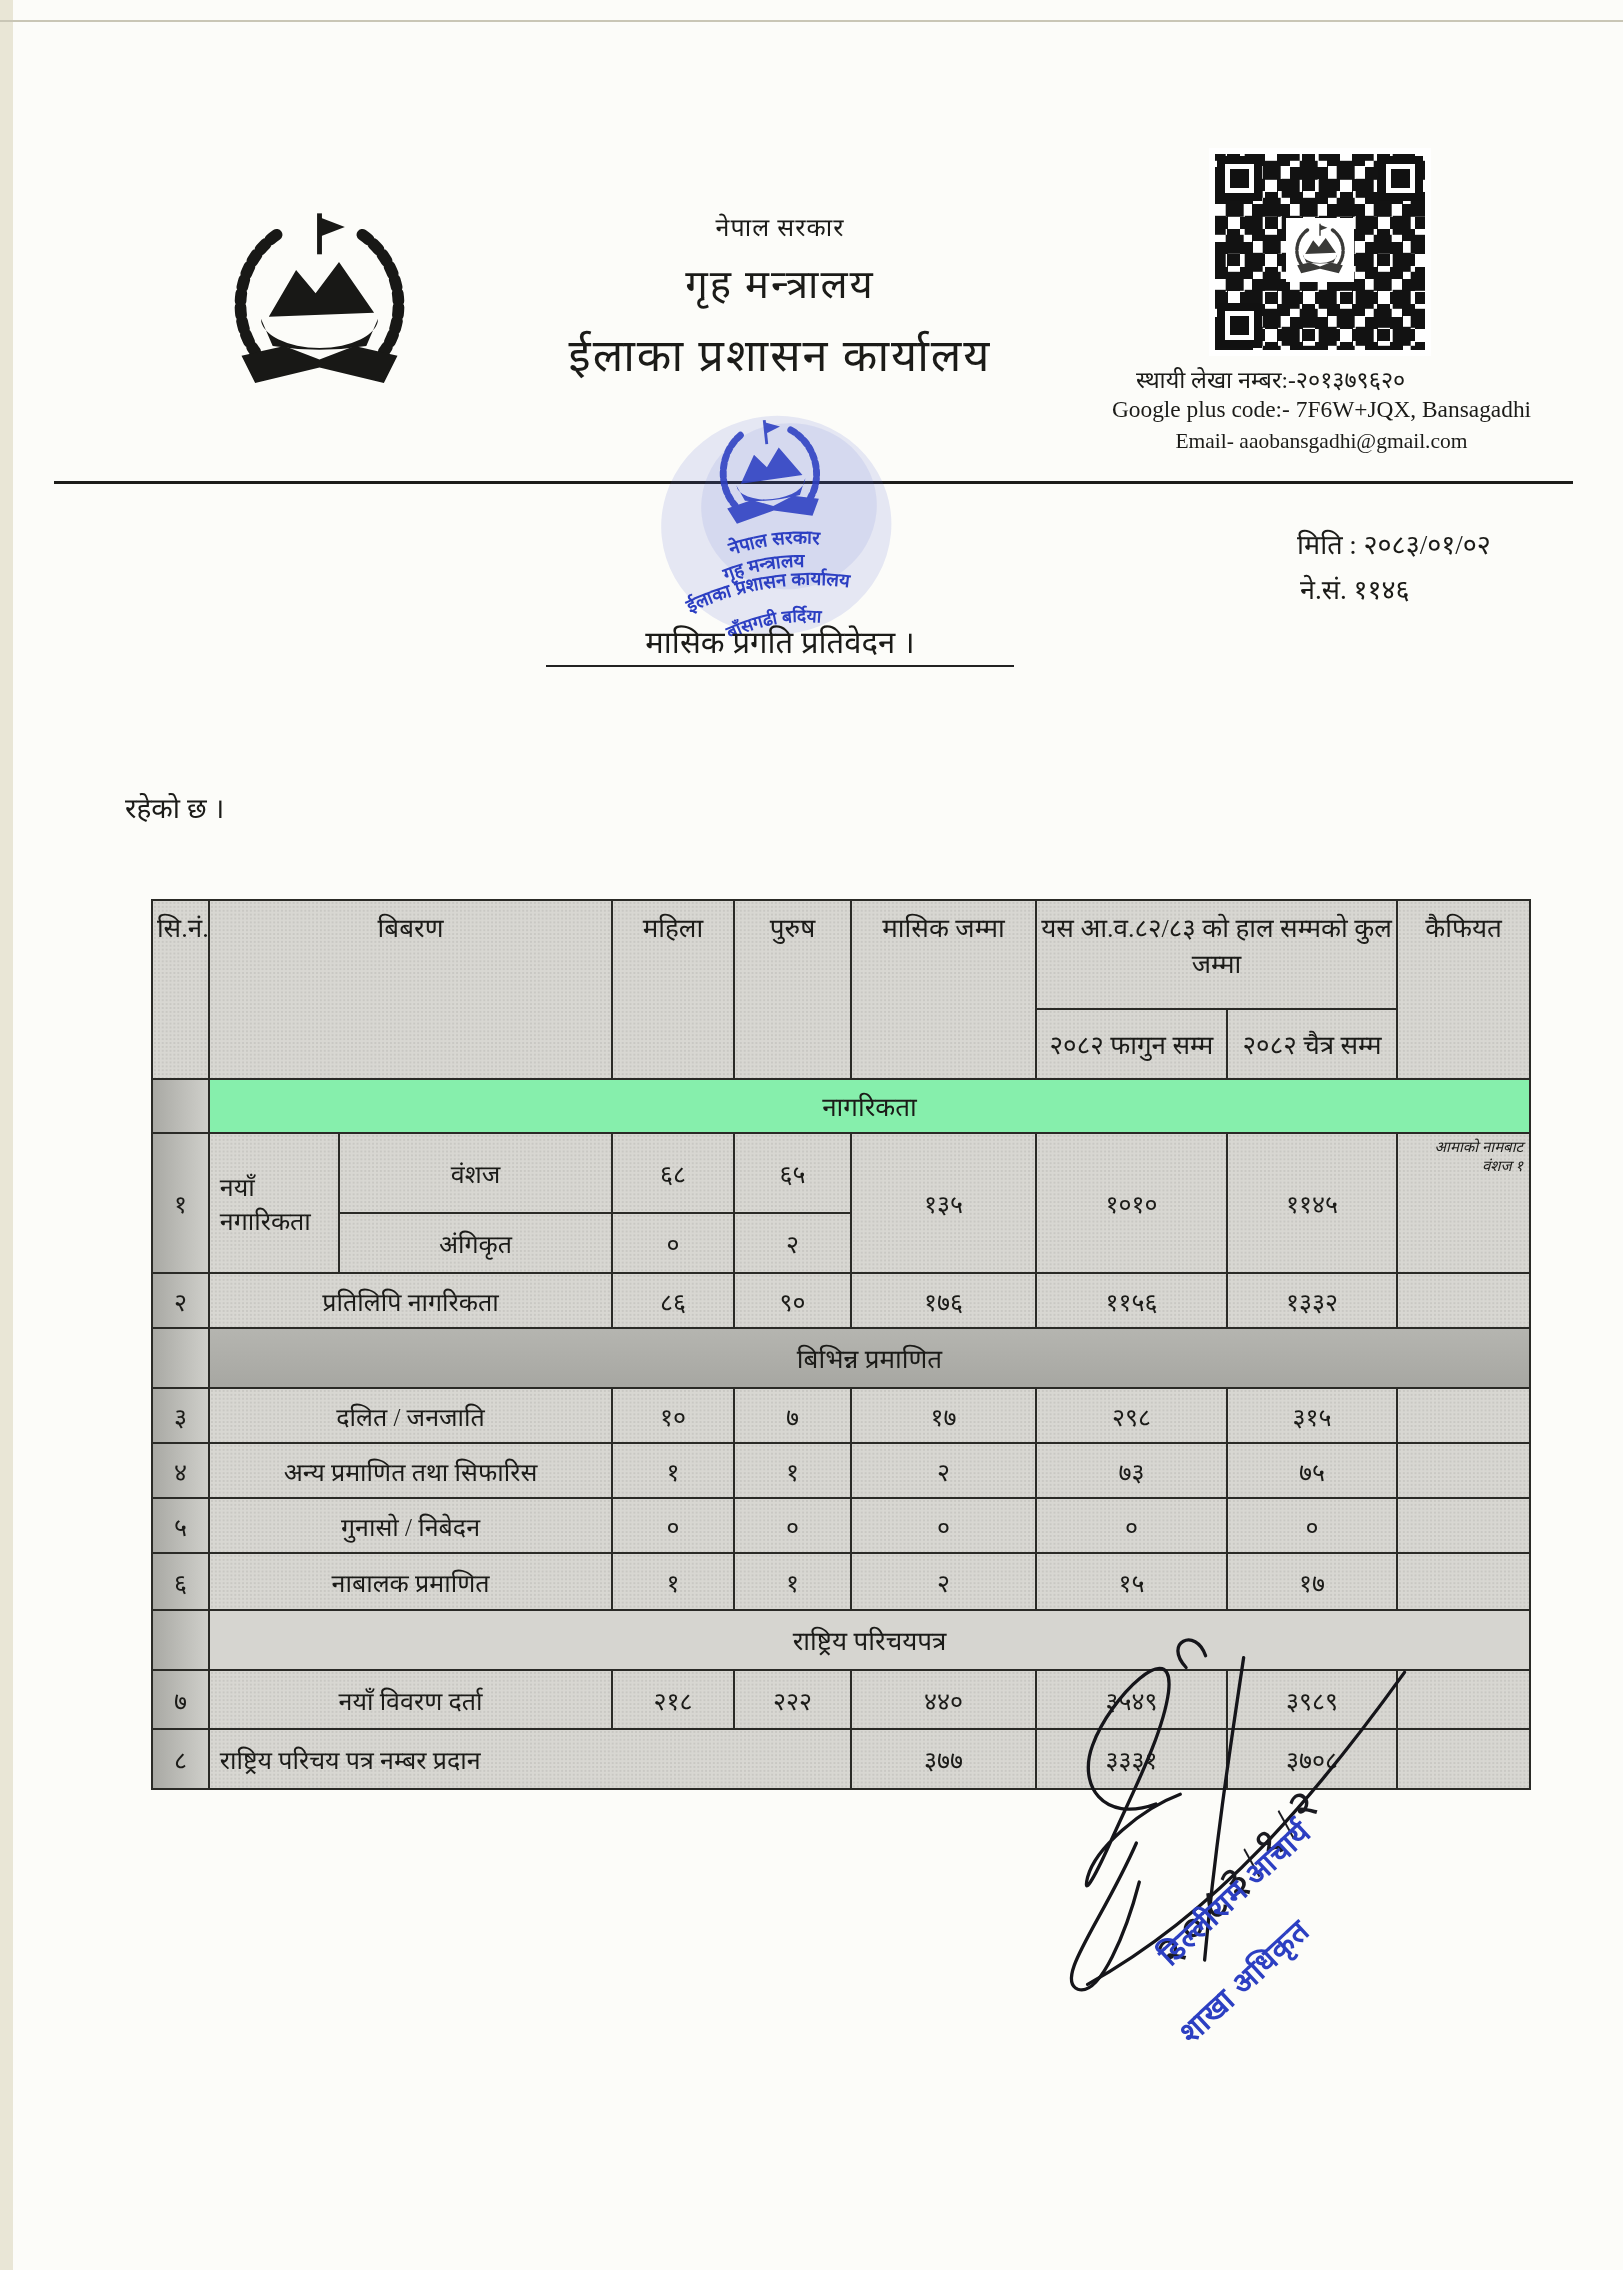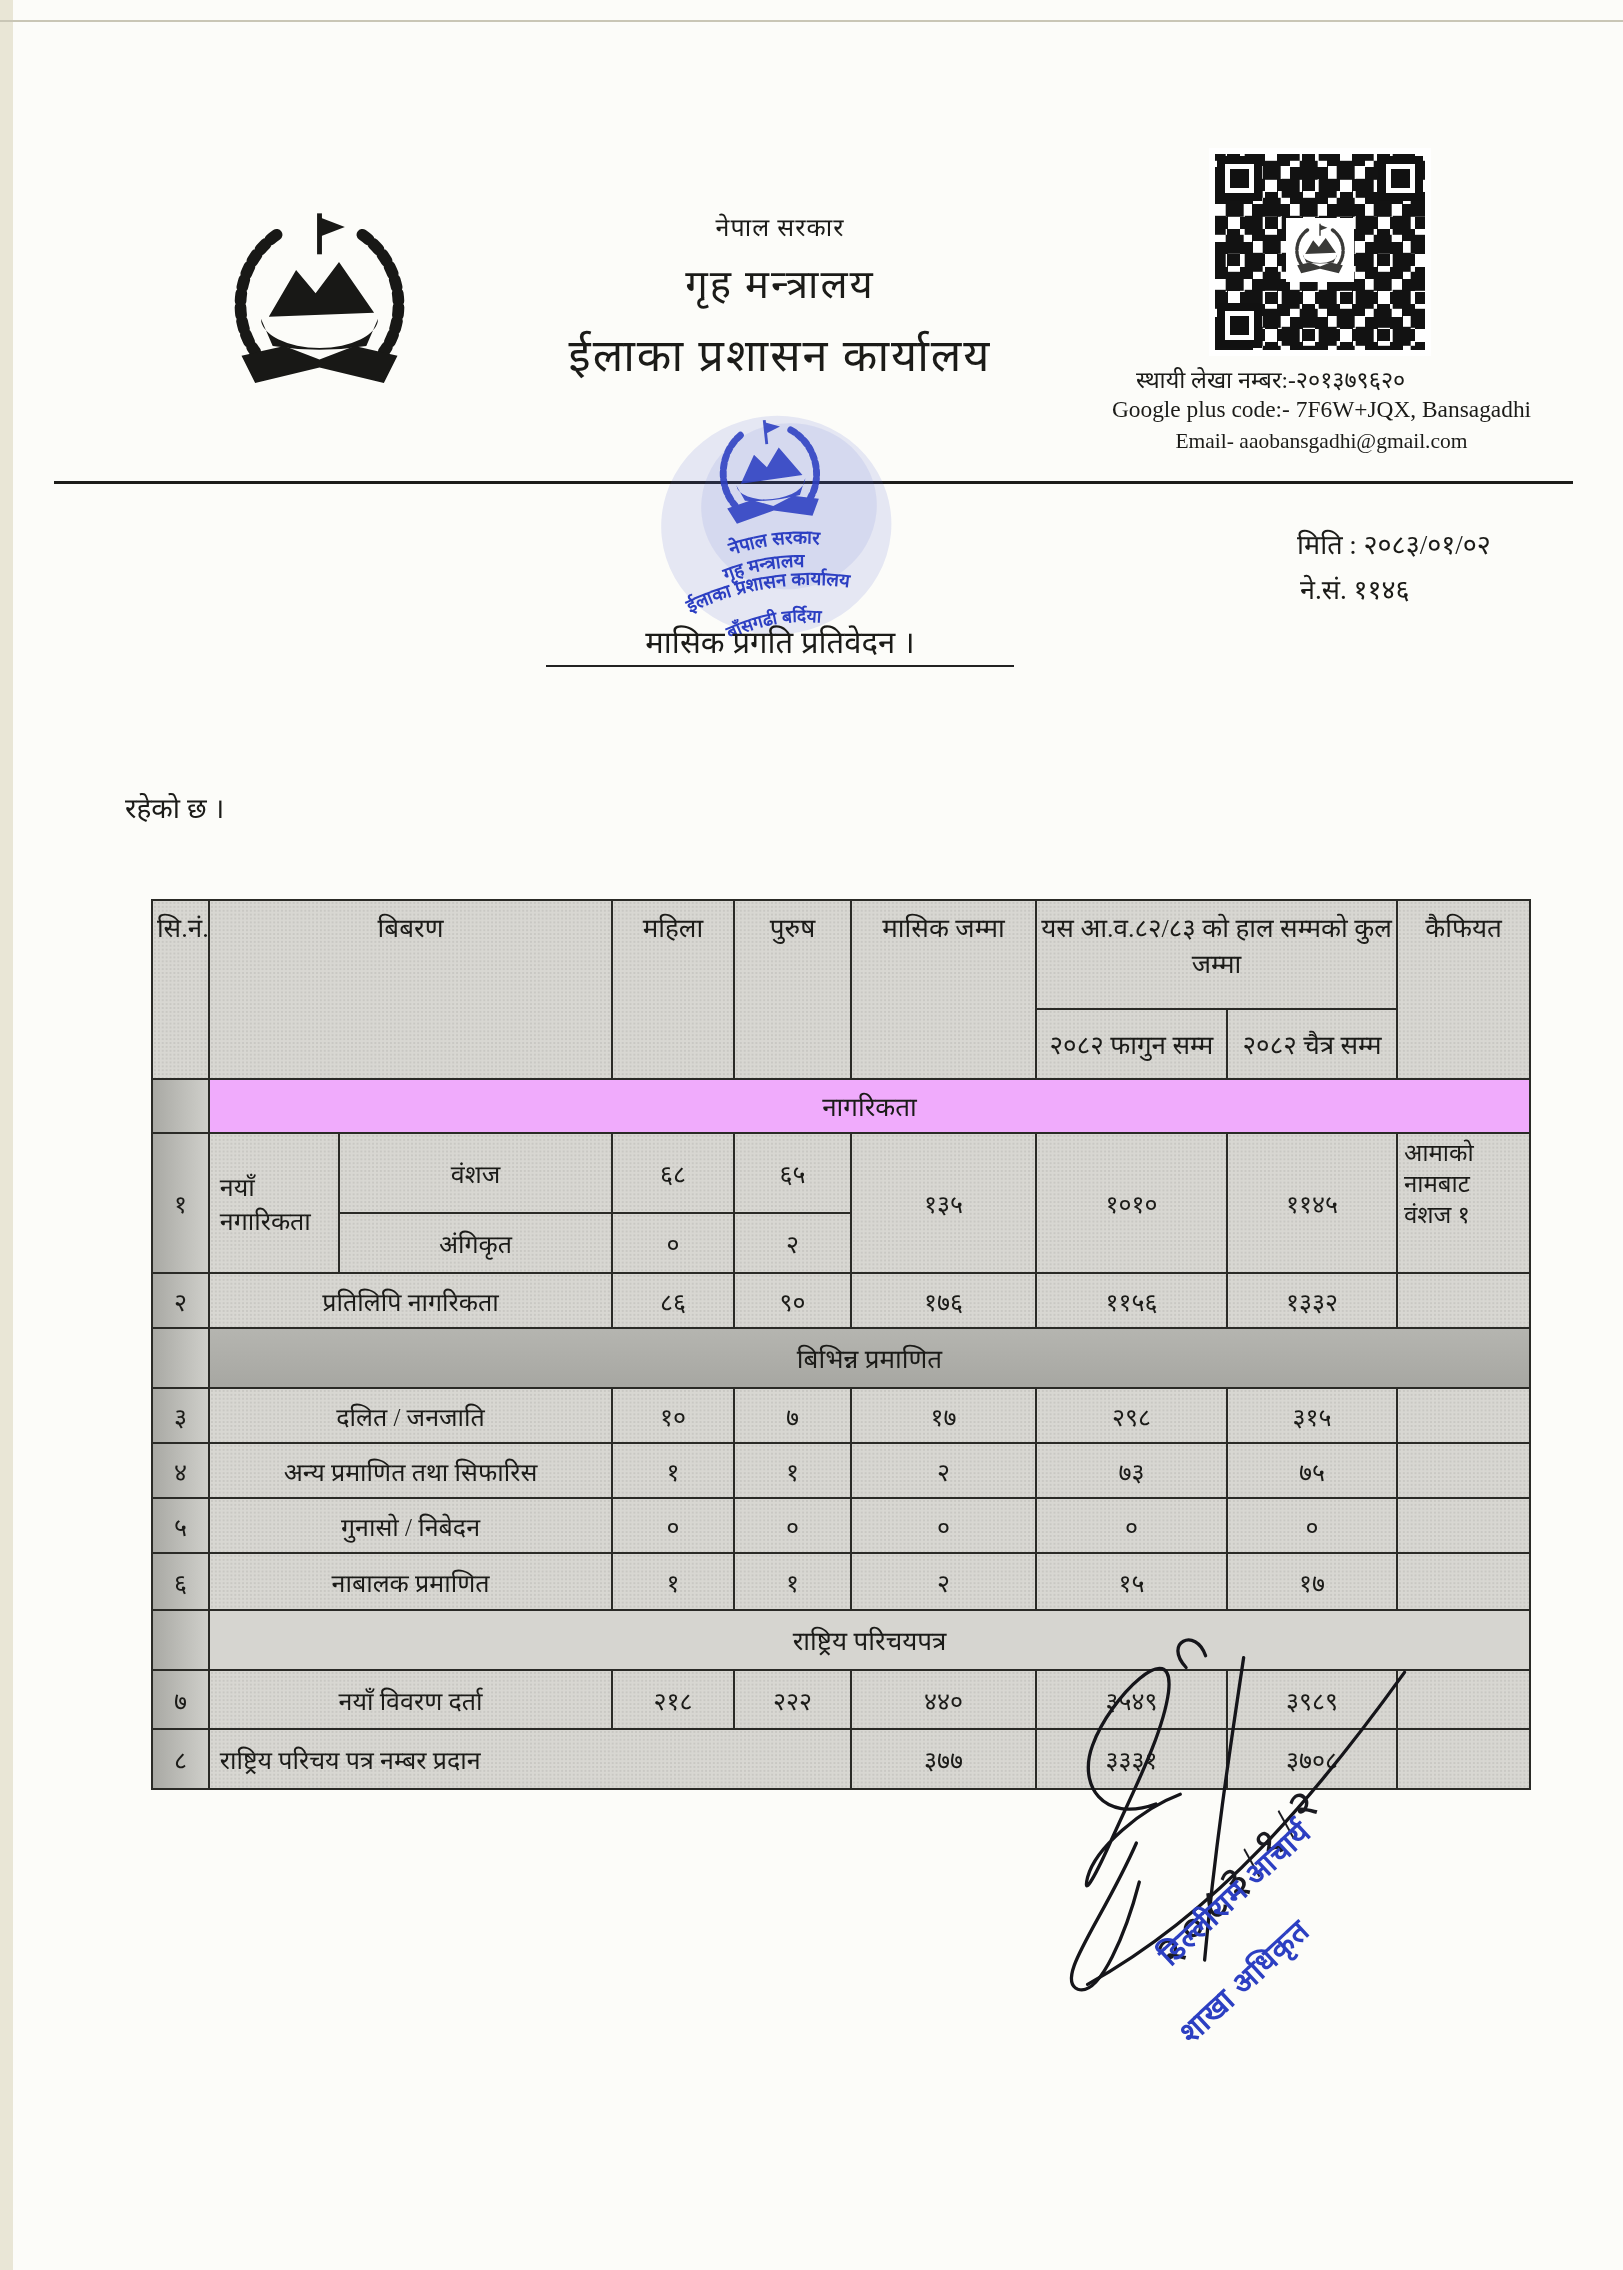--- a/index.html
+++ b/index.html
@@ -58,25 +58,25 @@
     font-weight:normal; overflow:hidden;
     background:#d8d7d2;
     background-image:radial-gradient(#00000012 1px, transparent 1px);
     background-size:3.9px 3.9px;
   }
   .doc-table { border:2.9px solid #1d1d1a; }
   .doc-table th { vertical-align:top; padding-top:7.8px; font-size:26px; }
   th.h-sub { vertical-align:middle; padding-top:2px; }
   td.c-sn { background:linear-gradient(90deg,#a9a9a4,#cfcfca); }
   td.band { font-size:26px; }
-  td.band-1 { background:#f0abfc; }
+  td.band-1 { background:#86efac; }
   td.band-2 { background:linear-gradient(#b5b5b0,#a7a7a2); }
   td.band-3 { background:#d6d5d0; }
   td.c-left { text-align:left; padding-left:9.8px; }
-  td.c-remark { font-size:24px; line-height:1.3; text-align:left; padding:3.9px 5.9px; vertical-align:top; }
+  td.c-remark { font-size:15px; line-height:1.3; text-align:right; padding:3.9px 5.9px; vertical-align:top;font-style:italic; }
 
   
   .sig-svg { left:995px; top:1599px; width:429px; height:449px; }
   .sig-stamp-line { color:#2c3fc2; font-size:30px; font-weight:bold; text-align:center;
                     transform:rotate(-43deg); letter-spacing:1px; }
   .sig-stamp-1 { left:1073px; top:1872px; width:322px; }
   .sig-stamp-2 { left:1107px; top:1960px; width:273px; }
 </style>
 </head>
 <body>

